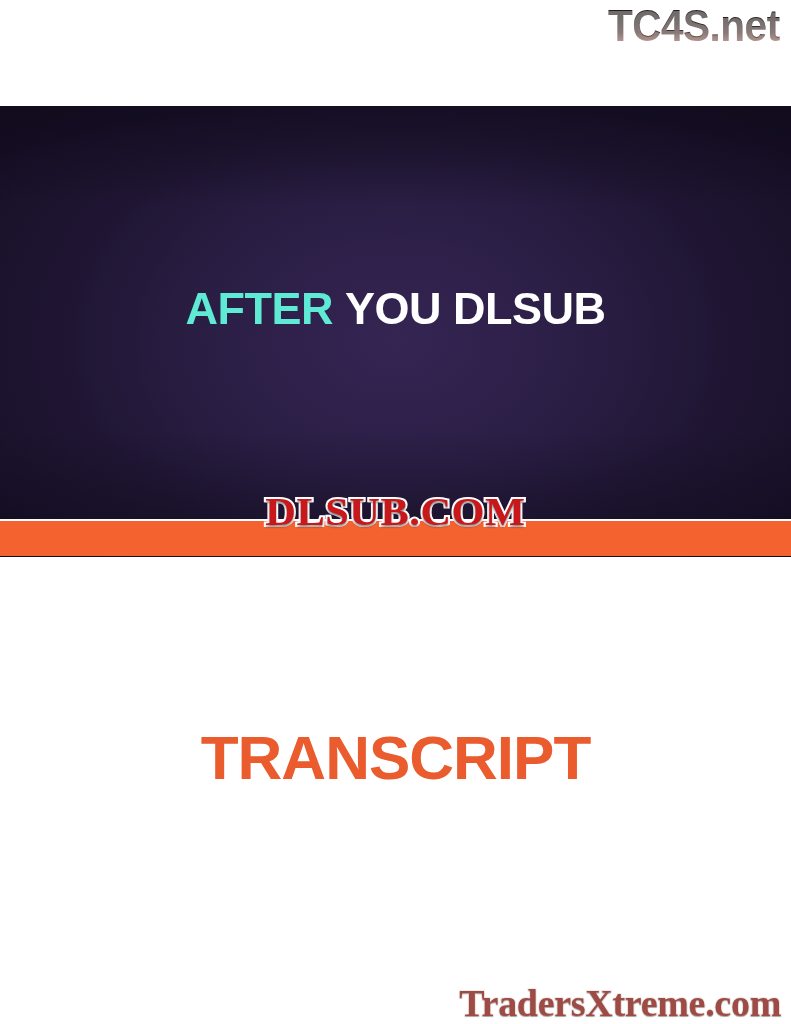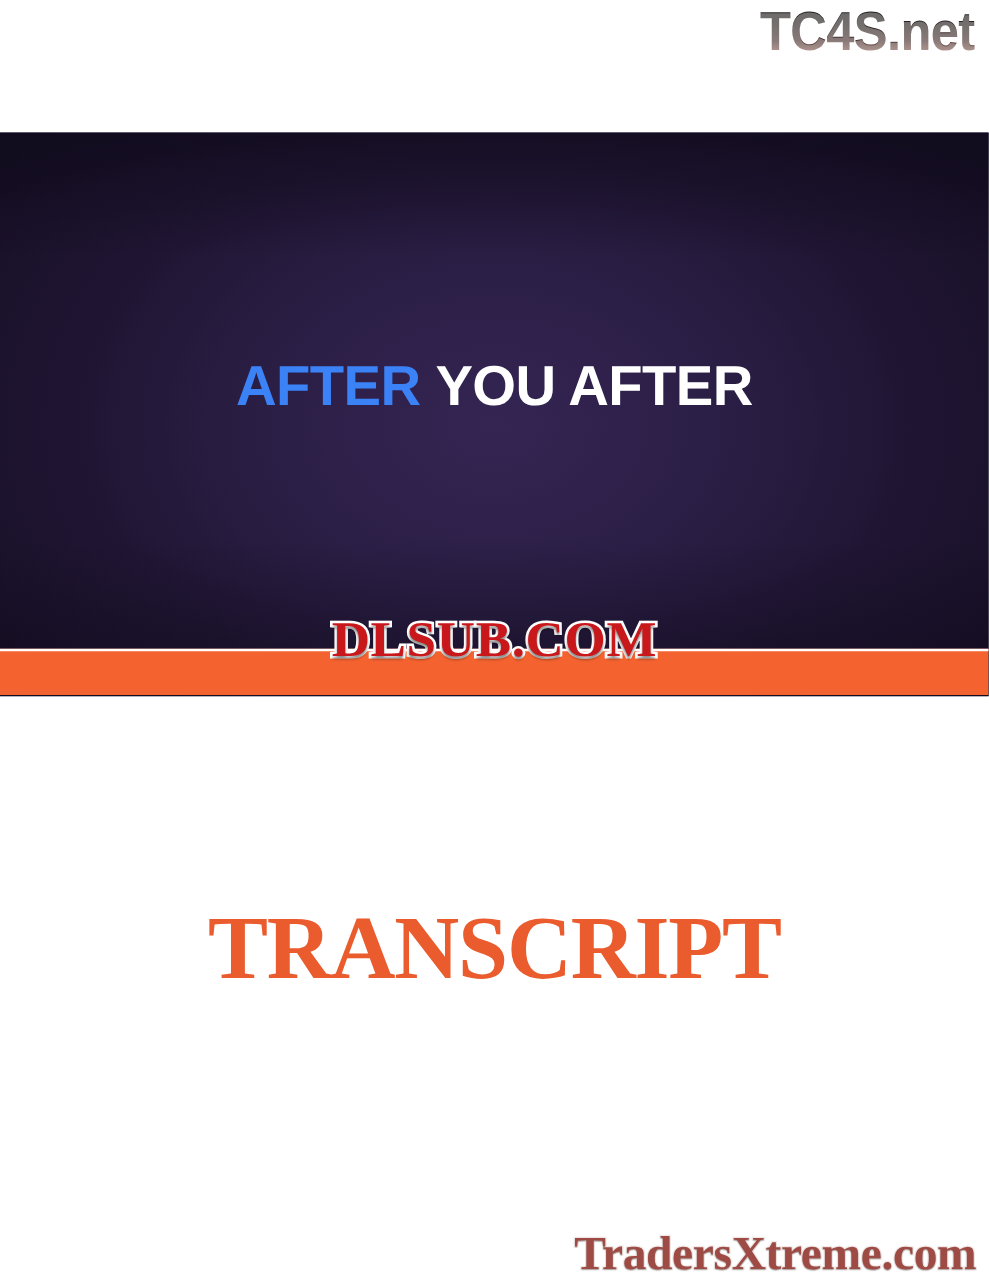--- a/index.html
+++ b/index.html
@@ -65,21 +65,21 @@
     right: 0;
     top: 180px;
     text-align: center;
     font-family: "Liberation Sans", sans-serif;
     font-weight: bold;
     font-size: 45px;
     line-height: 45px;
     letter-spacing: -0.5px;
     white-space: nowrap;
   }
-  .slide-headline .hl-accent { color: #3b82f6; }
+  .slide-headline .hl-accent { color: #5eead4; }
   .slide-headline .hl-main { color: #ffffff; }
 
   
   .slide-band {
     position: absolute;
     left: 0;
     right: 0;
     bottom: 1px;
     height: 35px;
     background: #F4622F;
@@ -107,23 +107,23 @@
       0 2px 2px rgba(0,0,0,0.45);
   }
 
   
   .transcript {
     position: absolute;
     left: 0;
     right: 0;
     top: 713px;
     text-align: center;
-    font-family: Liberation Serif, serif;
+    font-family: Liberation Sans, sans-serif;
     font-weight: bold;
-    font-size: 72px;
+    font-size: 62px;
     line-height: 90px;
     letter-spacing: -1px;
     color: #EA5B2D;
     white-space: nowrap;
   }
 
   
   .wm-bottom {
     position: absolute;
     bottom: 3px;
@@ -143,21 +143,21 @@
 </head>
 <body>
 
 <div class="wm-top">TC4S.net</div>
 
 <div class="slide">
 
   <div class="slide-bg"></div>
 
   <div class="slide-headline">
-    <span class="hl-accent">AFTER</span><span class="hl-main">&nbsp;</span><span class="hl-main">YOU AFTER</span>
+    <span class="hl-accent">AFTER</span><span class="hl-main">&nbsp;</span><span class="hl-main">YOU DLSUB</span>
   </div>
 
   <div class="slide-band"></div>
 
   <div class="wm-dlsub">DLSUB.COM</div>
 </div>
 
 <div class="transcript">TRANSCRIPT</div>
 
 <div class="wm-bottom">TradersXtreme.com</div>

